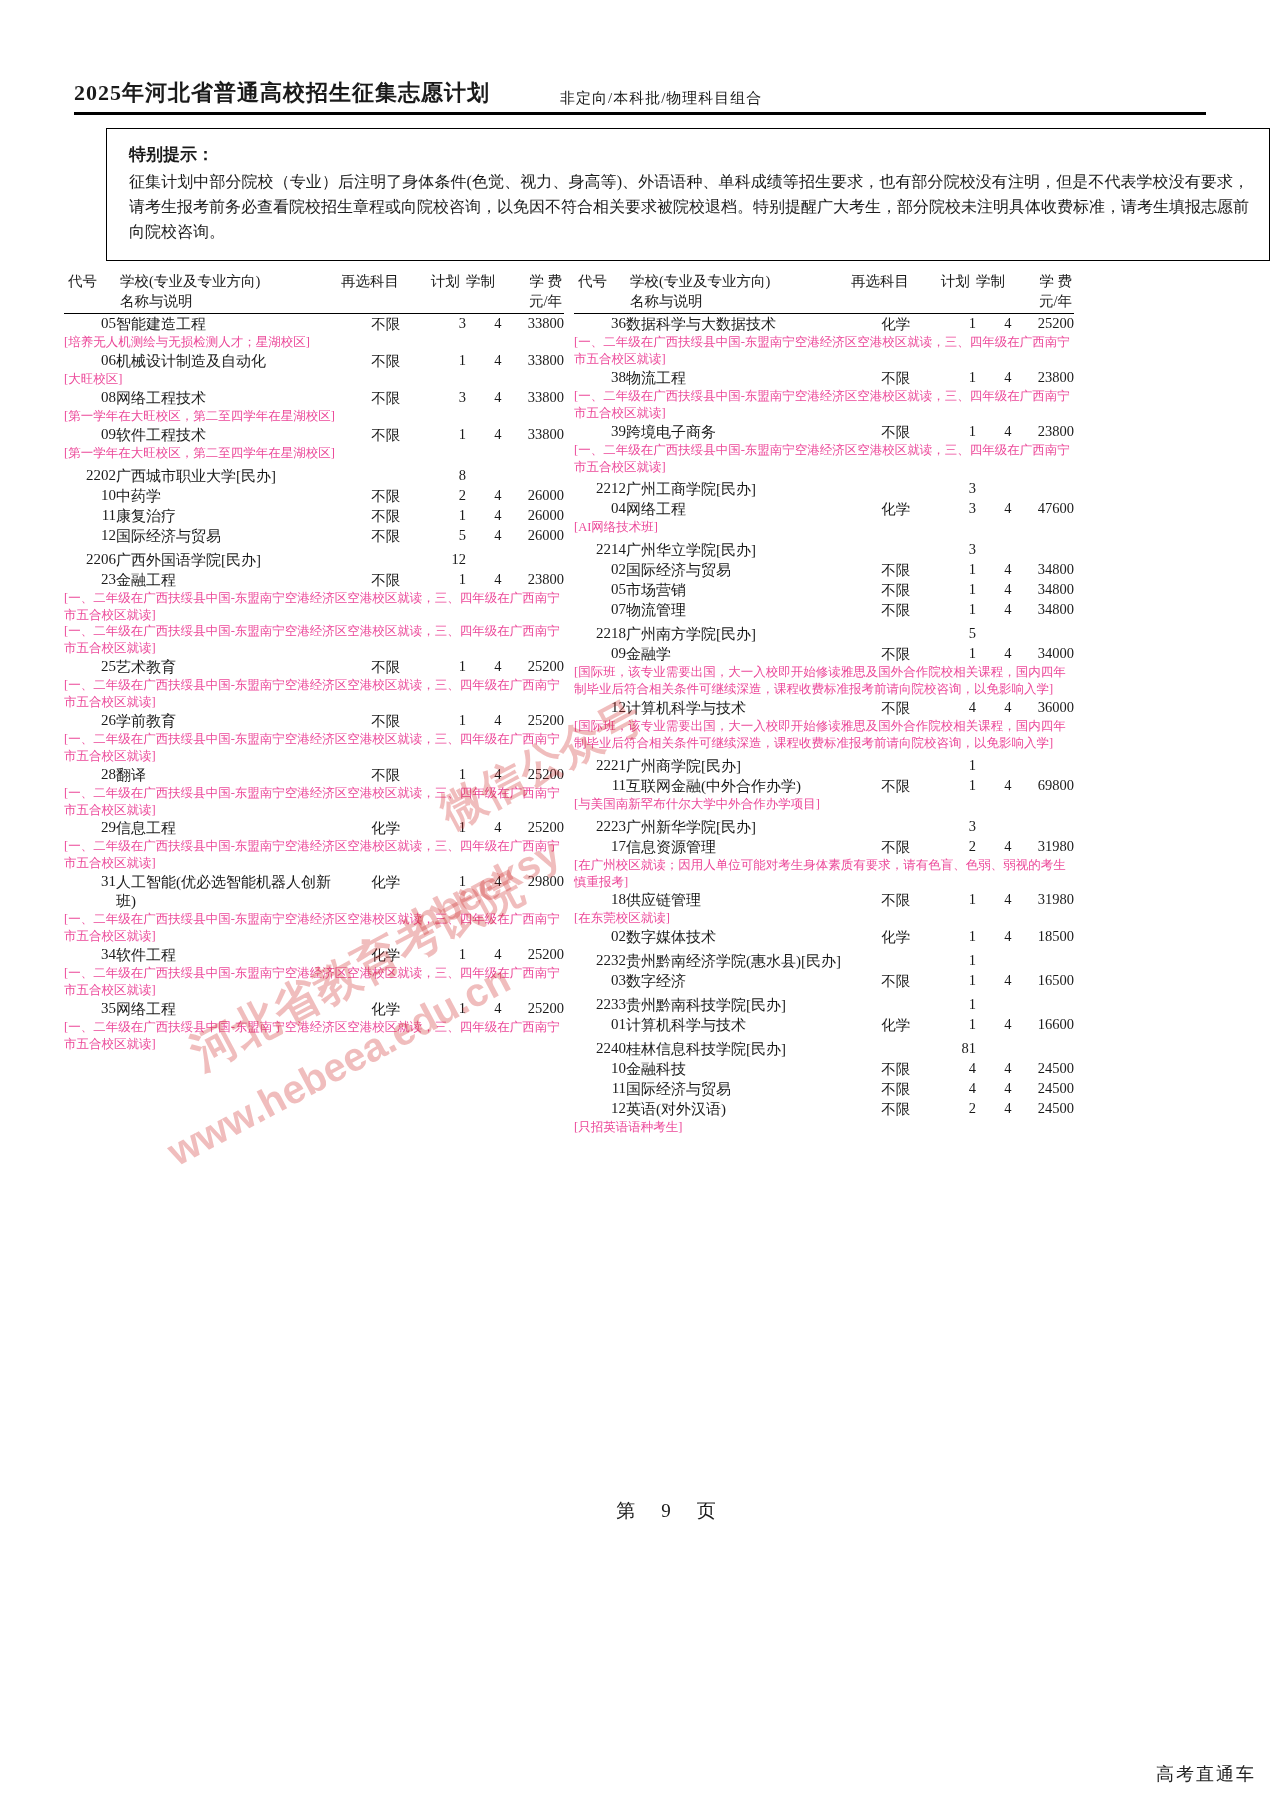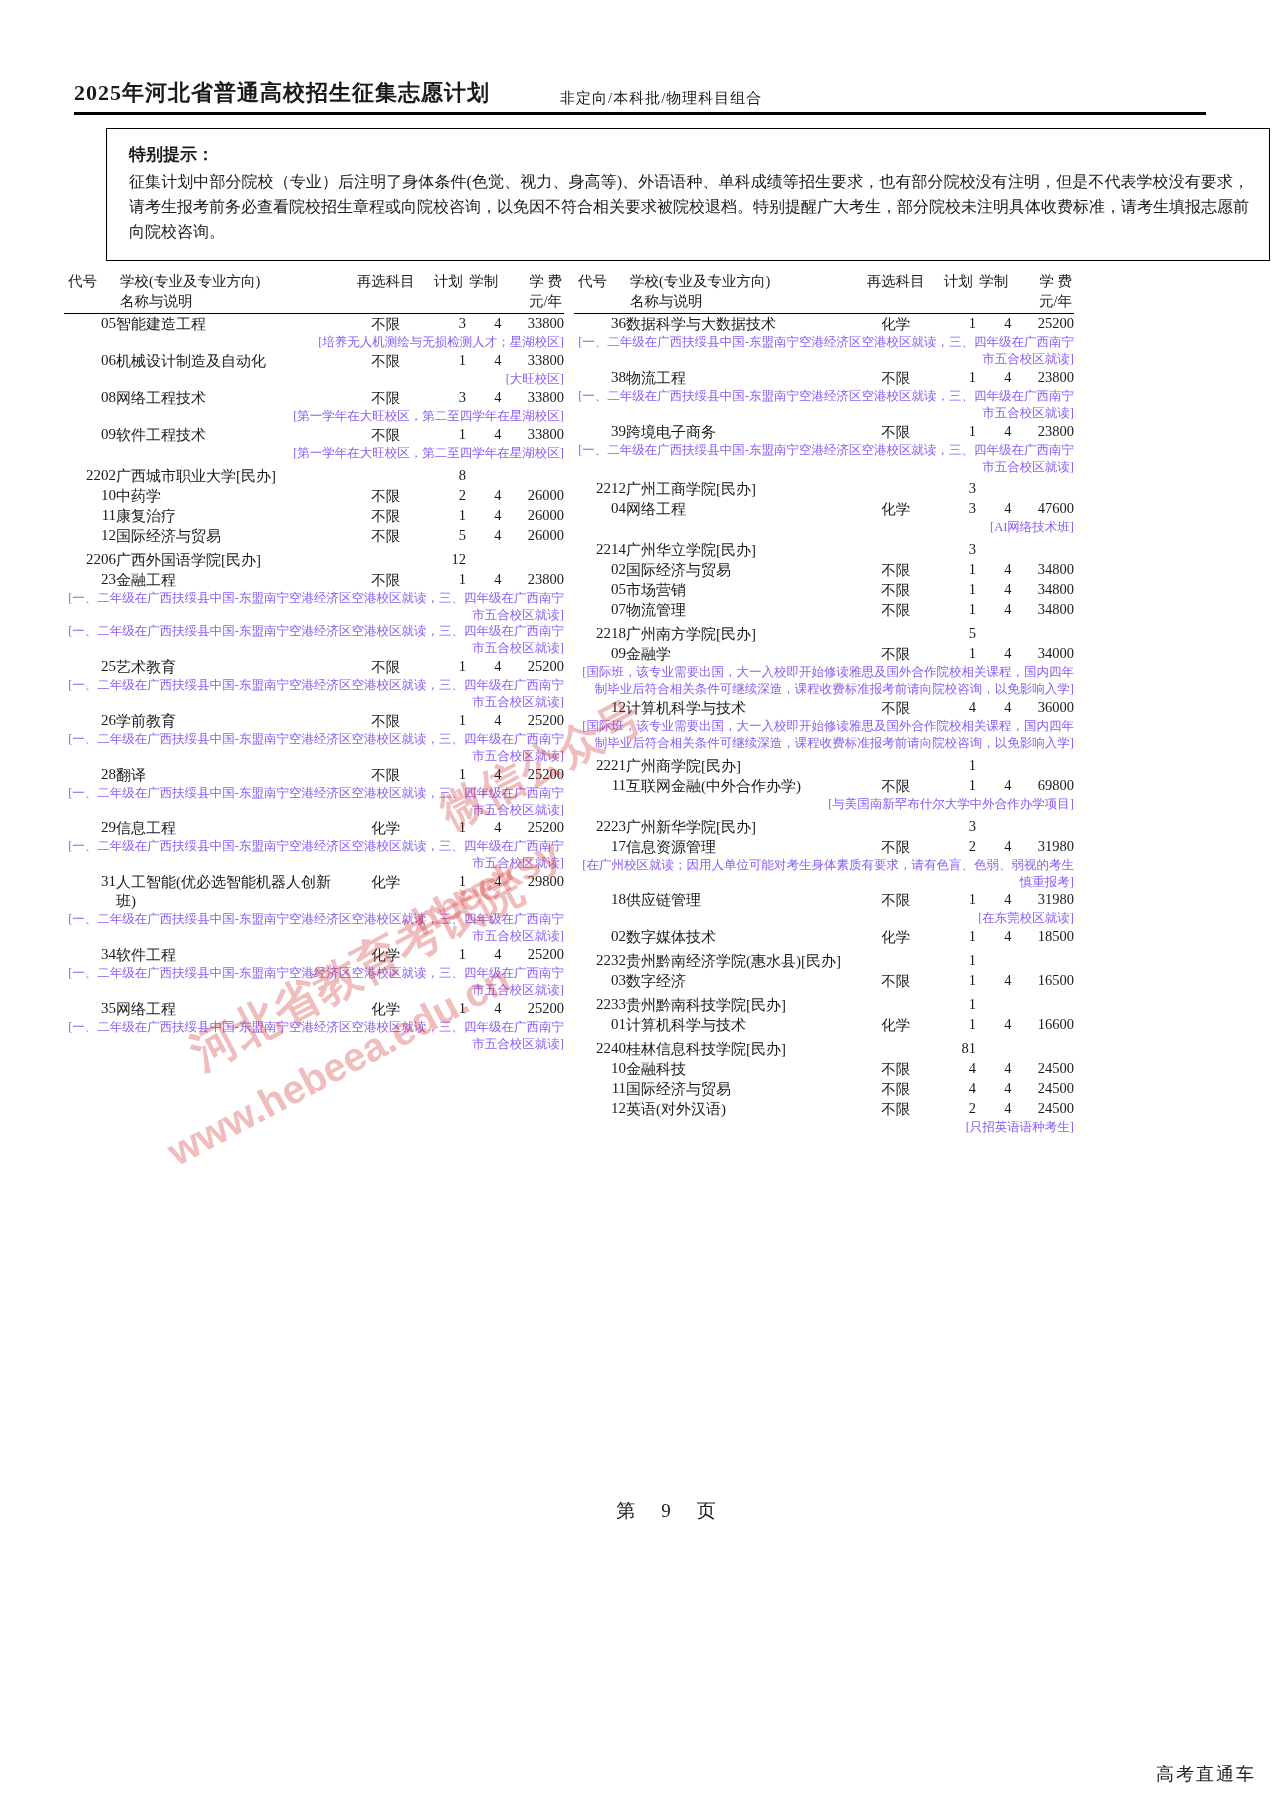--- a/index.html
+++ b/index.html
@@ -42,21 +42,21 @@
   .col-left{left:6px;}
   .col-right{left:516px;}
 
   table.plan{
     width:100%; border-collapse:collapse; font-size:14px;
   }
   table.plan th, table.plan td{
     padding:0; vertical-align:top; font-weight:normal;
   }
   .hdr td{
-    font-size:14.5px; line-height:1.35; padding-bottom:4px; text-align:center;
+    font-size:14.5px; line-height:1.35; padding-bottom:4px; text-align:left;
   }
   .hdr .h-code{width:46px; text-align:left; padding-left:4px;}
   .hdr .h-name{width:212px; text-align:left; padding-left:4px;}
   .hdr .h-sub{width:86px;}
   .hdr .h-plan{width:34px;}
   .hdr .h-year{width:34px;}
   .hdr .h-fee{width:58px; text-align:right; padding-right:2px;}
   .hdr-line{border-bottom:1px solid #000;}
 
   td.code{width:46px; text-align:right; padding-right:7px; font-size:15px; white-space:nowrap;}
@@ -64,22 +64,22 @@
   td.sub{width:86px; text-align:center; font-size:14.5px;}
   td.plan{width:34px; text-align:right; font-size:14.5px; padding-right:3px;}
   td.year{width:34px; text-align:right; font-size:14.5px; padding-right:3px;}
   td.fee{width:60px; text-align:right; font-size:14.5px;}
 
   tr.school td.code{font-weight:normal; font-size:15px;}
   tr.school td.name{font-size:15px;}
   tr.school td{padding-top:5px;}
   tr.major td{padding-top:1px;}
   .note{
-    font-size:12.5px; line-height:1.35; color:#8b5cf6;
-    padding-left:10px; padding-top:1px; padding-bottom:1px;text-align:right;
+    font-size:12.5px; line-height:1.35; color:#ec4899;
+    padding-left:10px; padding-top:1px; padding-bottom:1px;
   }
   .note-cell{padding-bottom:2px;}
 
   
   .footer{
     position:absolute; left:0; top:1498px; width:1280px; text-align:center;
     font-size:19px; letter-spacing:26px;padding-left:39px;
   }
   .brand{
     position:absolute; right:24px; top:1762px;

